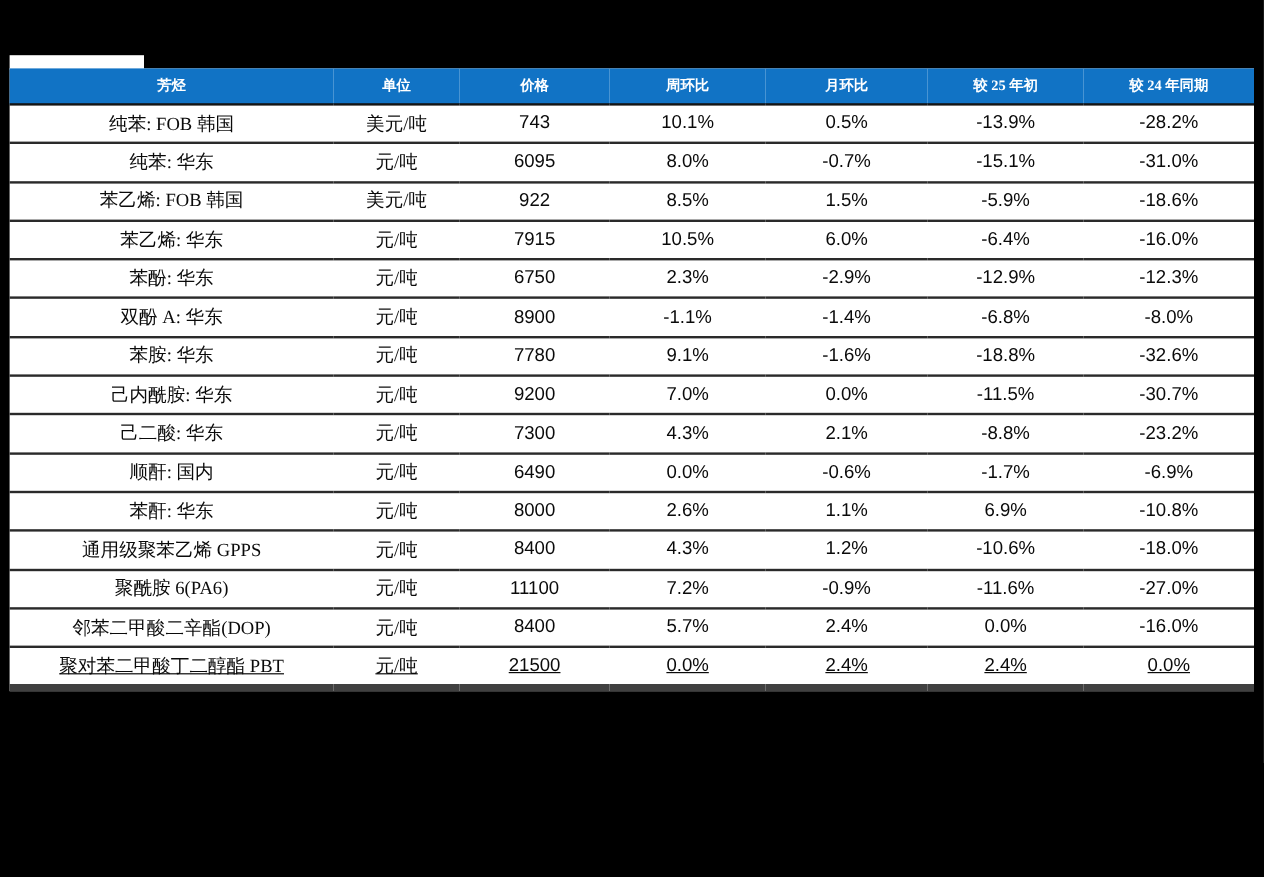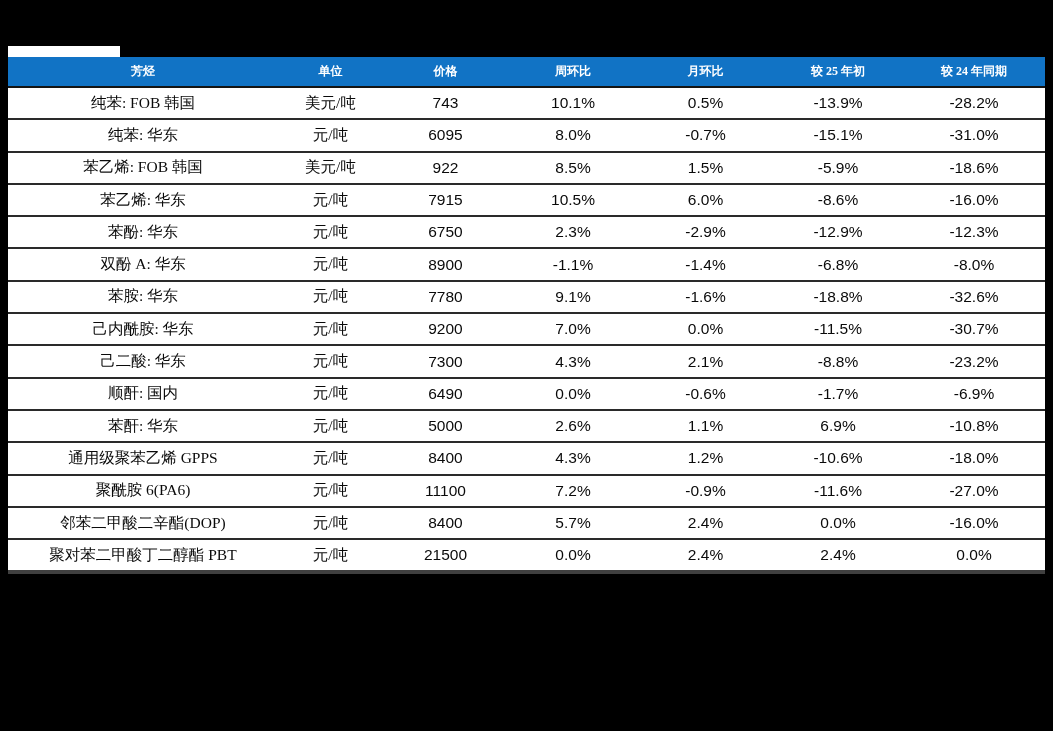--- a/index.html
+++ b/index.html
@@ -52,21 +52,22 @@
     color: #0a0a0a;
     border-top: 2px solid #2a2a2a;
     padding: 0;
     white-space: nowrap;
     overflow: hidden;
   }
   table.price-table tbody tr:first-child td {
     border-top: none;
   }
   table.price-table tbody tr:last-child td {
-    border-bottom: 4px solid #404040;
+    border-bottom: 6px solid #404040;
+    text-decoration: underline;
   }
   td.cell-name, td.cell-unit {
     font-family: "Liberation Serif", serif;
     font-size: 15.5px;
   }
   td.cell-price, td.cell-wow, td.cell-mom, td.cell-ytd, td.cell-yoy {
     font-family: "Liberation Sans", sans-serif;
   }
 </style>
 </head>
@@ -122,21 +123,21 @@
           <td class="cell-mom">1.5%</td>
           <td class="cell-ytd">-5.9%</td>
           <td class="cell-yoy">-18.6%</td>
         </tr>
         <tr>
           <td class="cell-name">苯乙烯: 华东</td>
           <td class="cell-unit">元/吨</td>
           <td class="cell-price">7915</td>
           <td class="cell-wow">10.5%</td>
           <td class="cell-mom">6.0%</td>
-          <td class="cell-ytd">-8.6%</td>
+          <td class="cell-ytd">-6.4%</td>
           <td class="cell-yoy">-16.0%</td>
         </tr>
         <tr>
           <td class="cell-name">苯酚: 华东</td>
           <td class="cell-unit">元/吨</td>
           <td class="cell-price">6750</td>
           <td class="cell-wow">2.3%</td>
           <td class="cell-mom">-2.9%</td>
           <td class="cell-ytd">-12.9%</td>
           <td class="cell-yoy">-12.3%</td>
@@ -182,21 +183,21 @@
           <td class="cell-unit">元/吨</td>
           <td class="cell-price">6490</td>
           <td class="cell-wow">0.0%</td>
           <td class="cell-mom">-0.6%</td>
           <td class="cell-ytd">-1.7%</td>
           <td class="cell-yoy">-6.9%</td>
         </tr>
         <tr>
           <td class="cell-name">苯酐: 华东</td>
           <td class="cell-unit">元/吨</td>
-          <td class="cell-price">5000</td>
+          <td class="cell-price">8000</td>
           <td class="cell-wow">2.6%</td>
           <td class="cell-mom">1.1%</td>
           <td class="cell-ytd">6.9%</td>
           <td class="cell-yoy">-10.8%</td>
         </tr>
         <tr>
           <td class="cell-name">通用级聚苯乙烯 GPPS</td>
           <td class="cell-unit">元/吨</td>
           <td class="cell-price">8400</td>
           <td class="cell-wow">4.3%</td>

